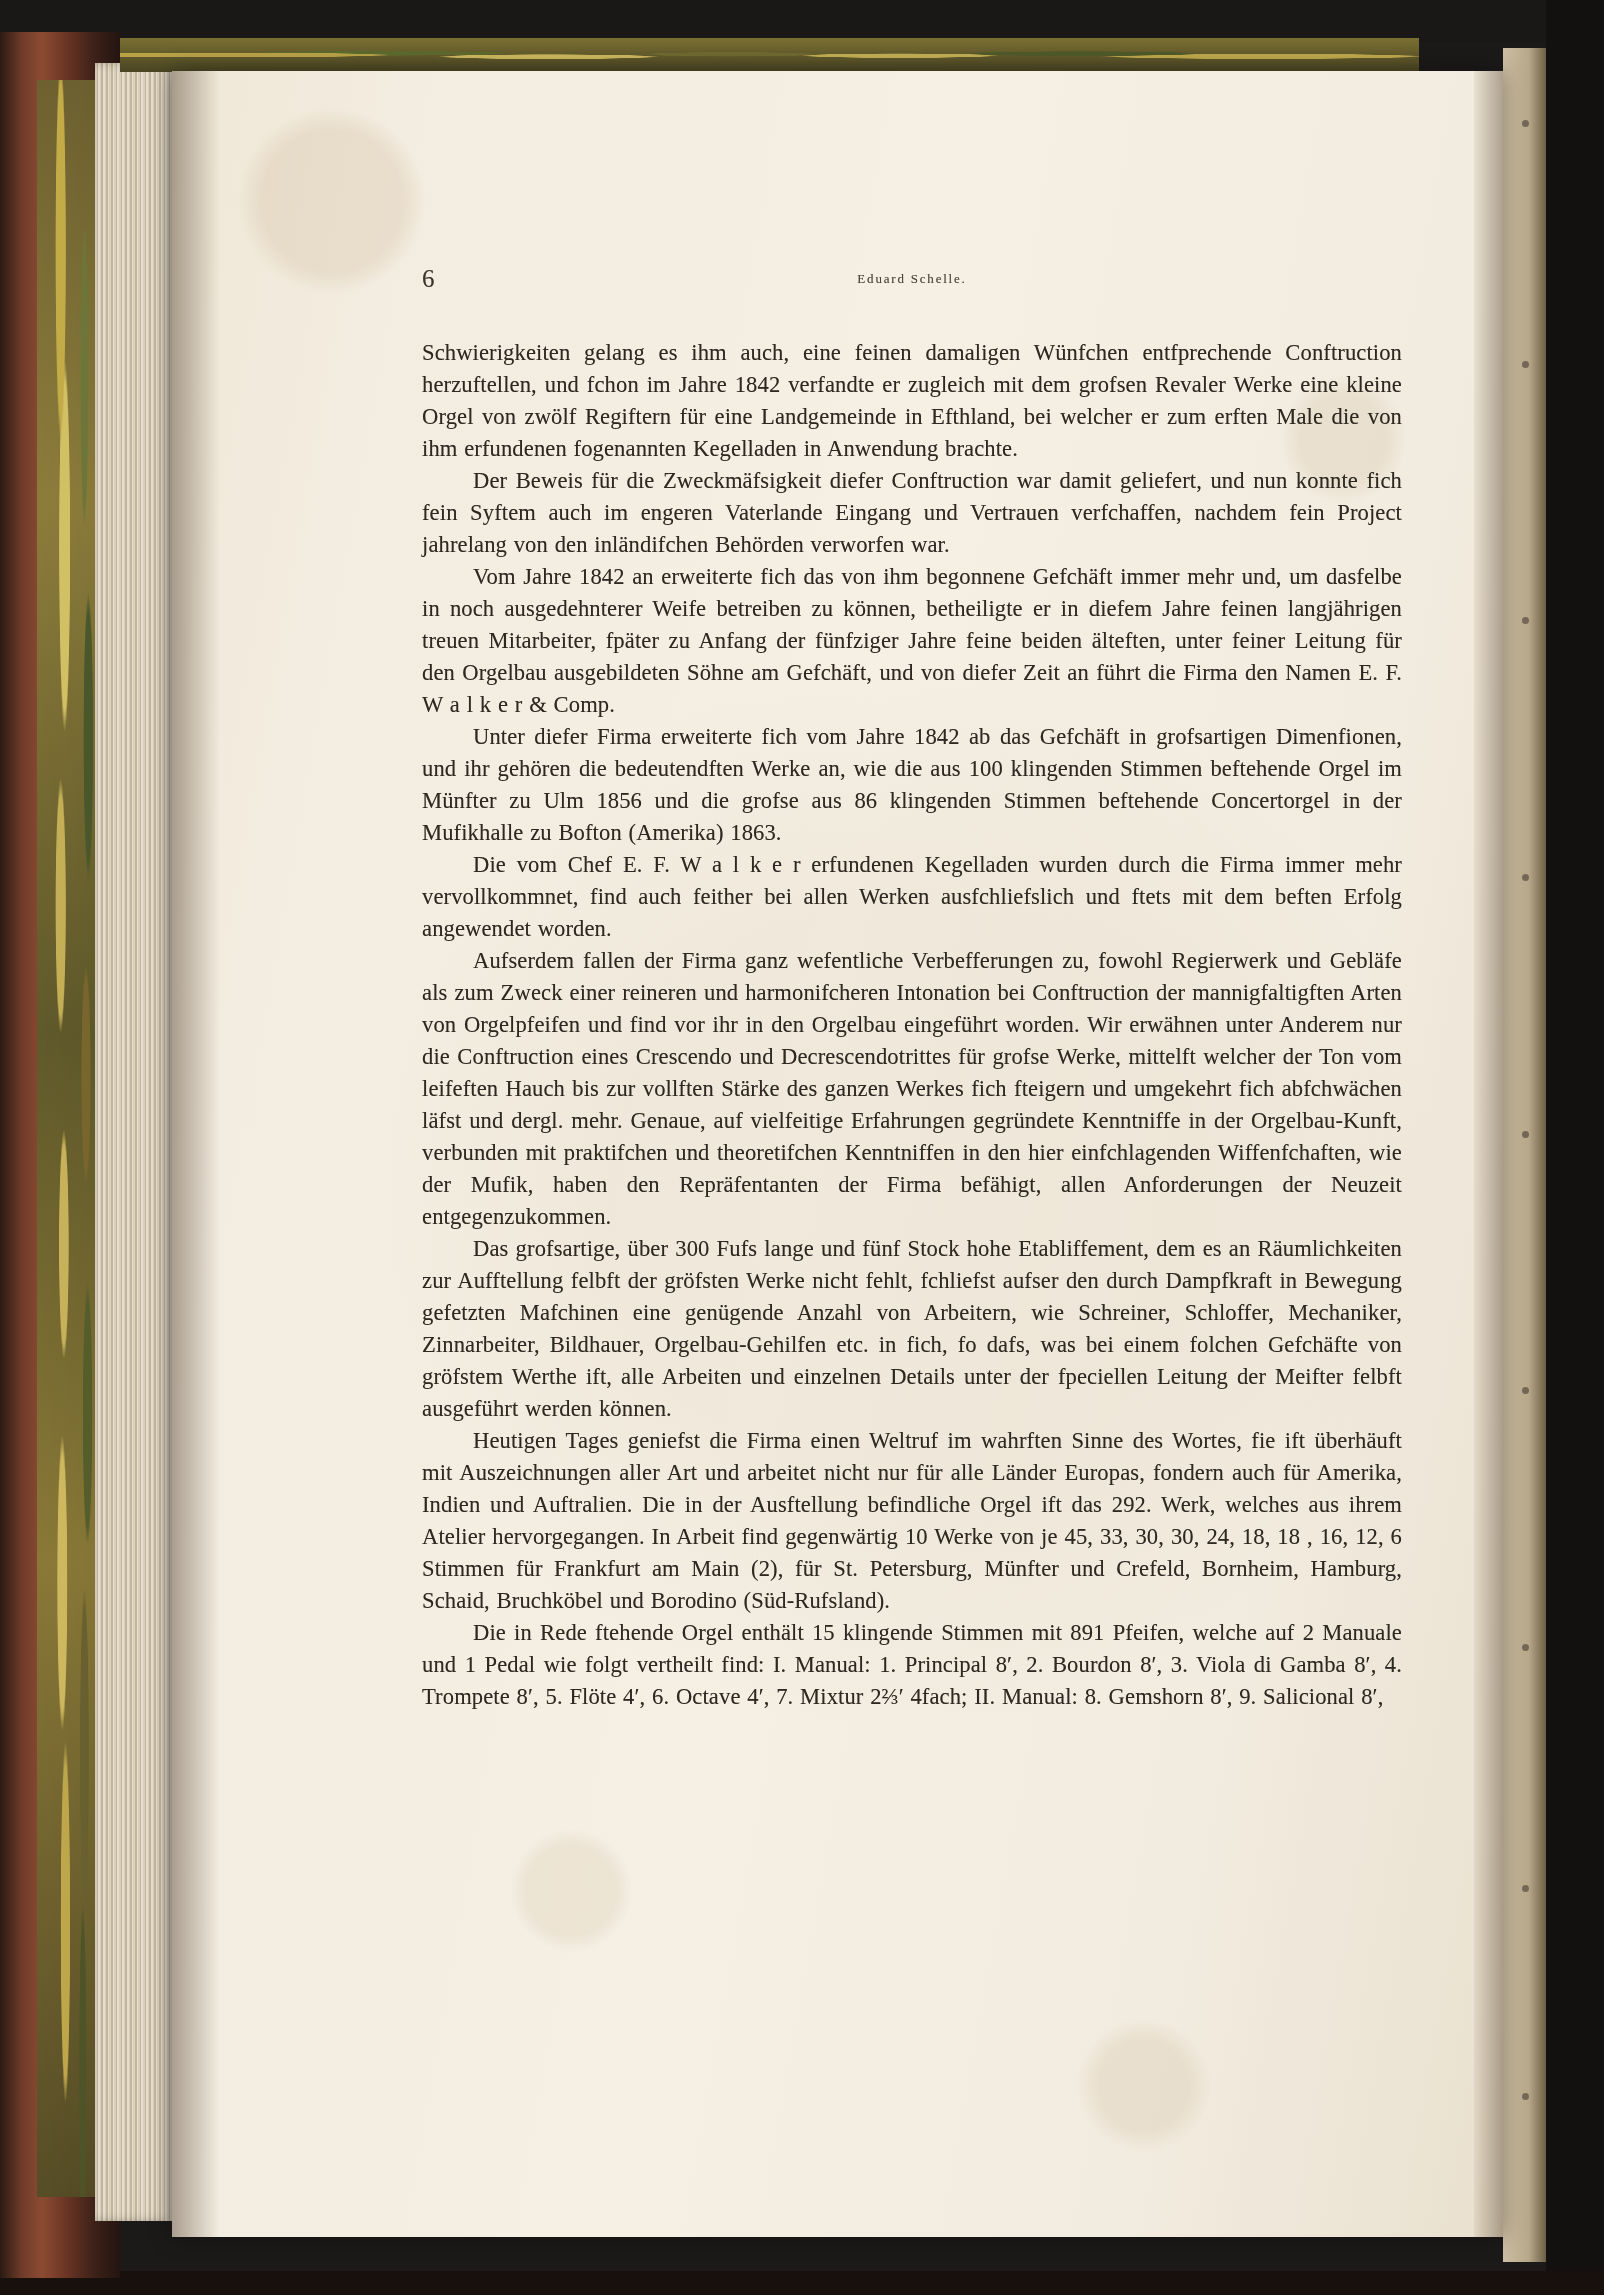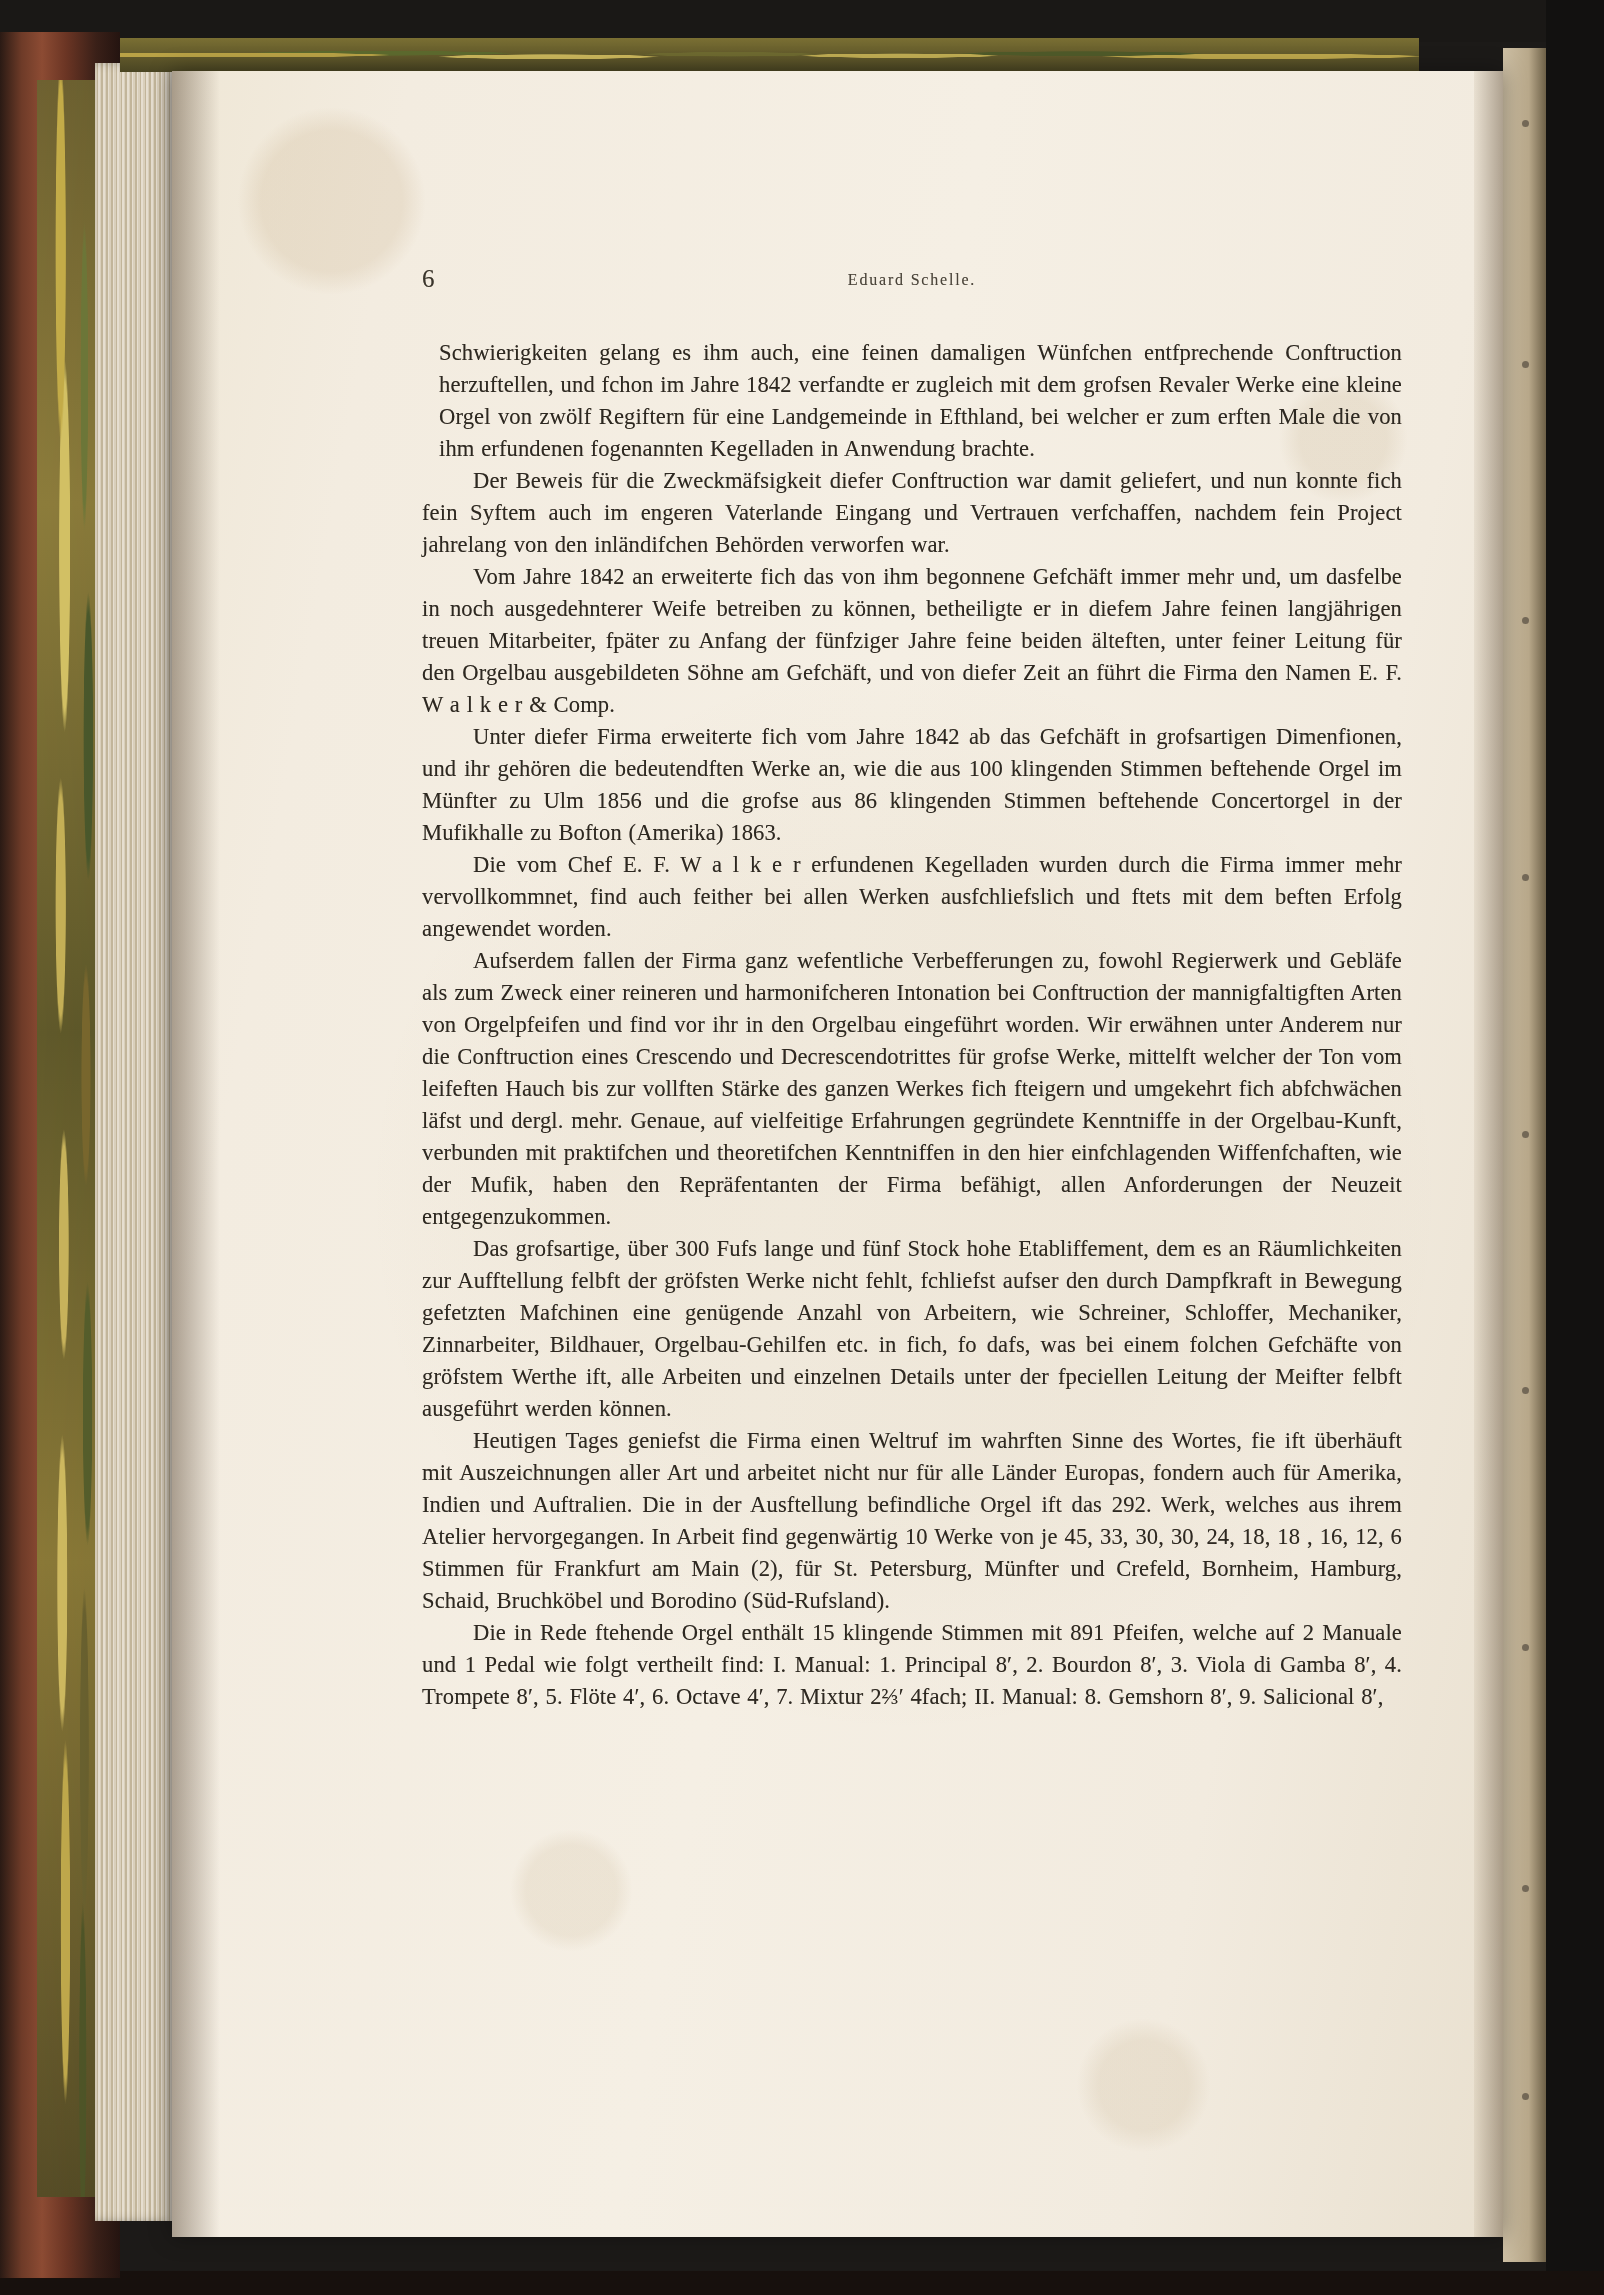--- a/index.html
+++ b/index.html
@@ -169,36 +169,36 @@
     position: absolute;
     left: 0; top: 0;
     font-size: 25px;
     letter-spacing: 0.4px;
     color: #3a352c;
   }
   .runtitle {
     position: absolute;
     left: 0; right: 0; top: 6.4px;
     text-align: center;
-    font-size: 16px;
+    font-size: 13px;
     letter-spacing: 1.8px;
     color: #4a443a;
   }
   p.para {
     margin: 0;
     text-indent: 51px;
     font-size: 22.6px;
     line-height: 32px;
     text-align: justify;
     text-justify: inter-word;
     letter-spacing: 0.1px;
     word-spacing: 1px;
     color: #2d2821;
   }
-  p.para.first { text-indent: 0; margin-left: 17px; }
+  p.para.first { text-indent: 0; }
 
   
   .textblock { text-shadow: 0 0 0.5px rgba(60,50,35,.35); }
 </style>
 </head>
 <body>
 
 <div id="scan">
 
   <div class="outer-dark-top"></div>

